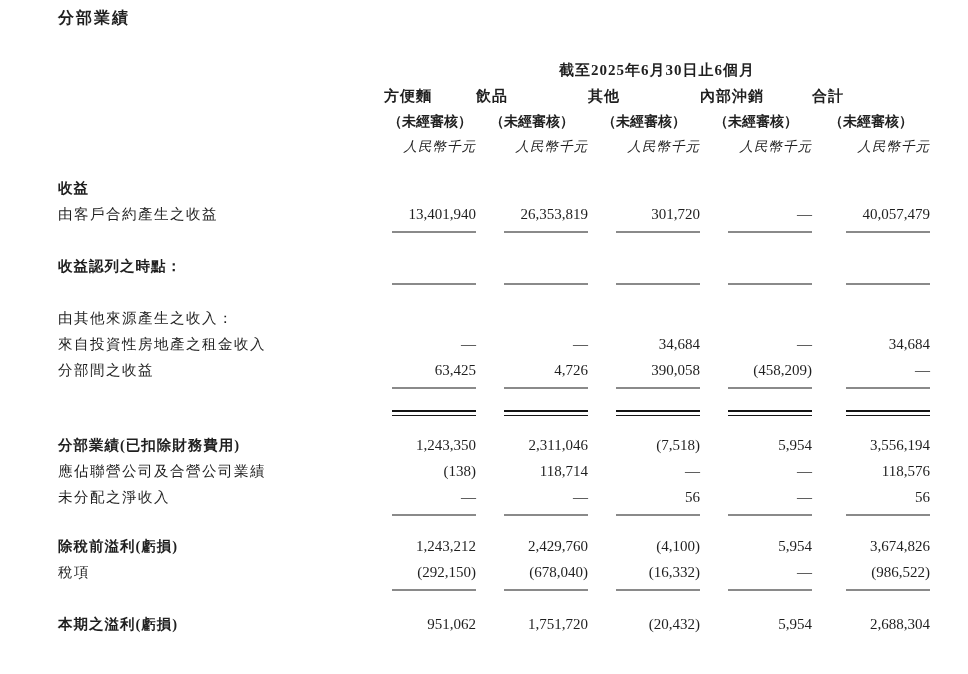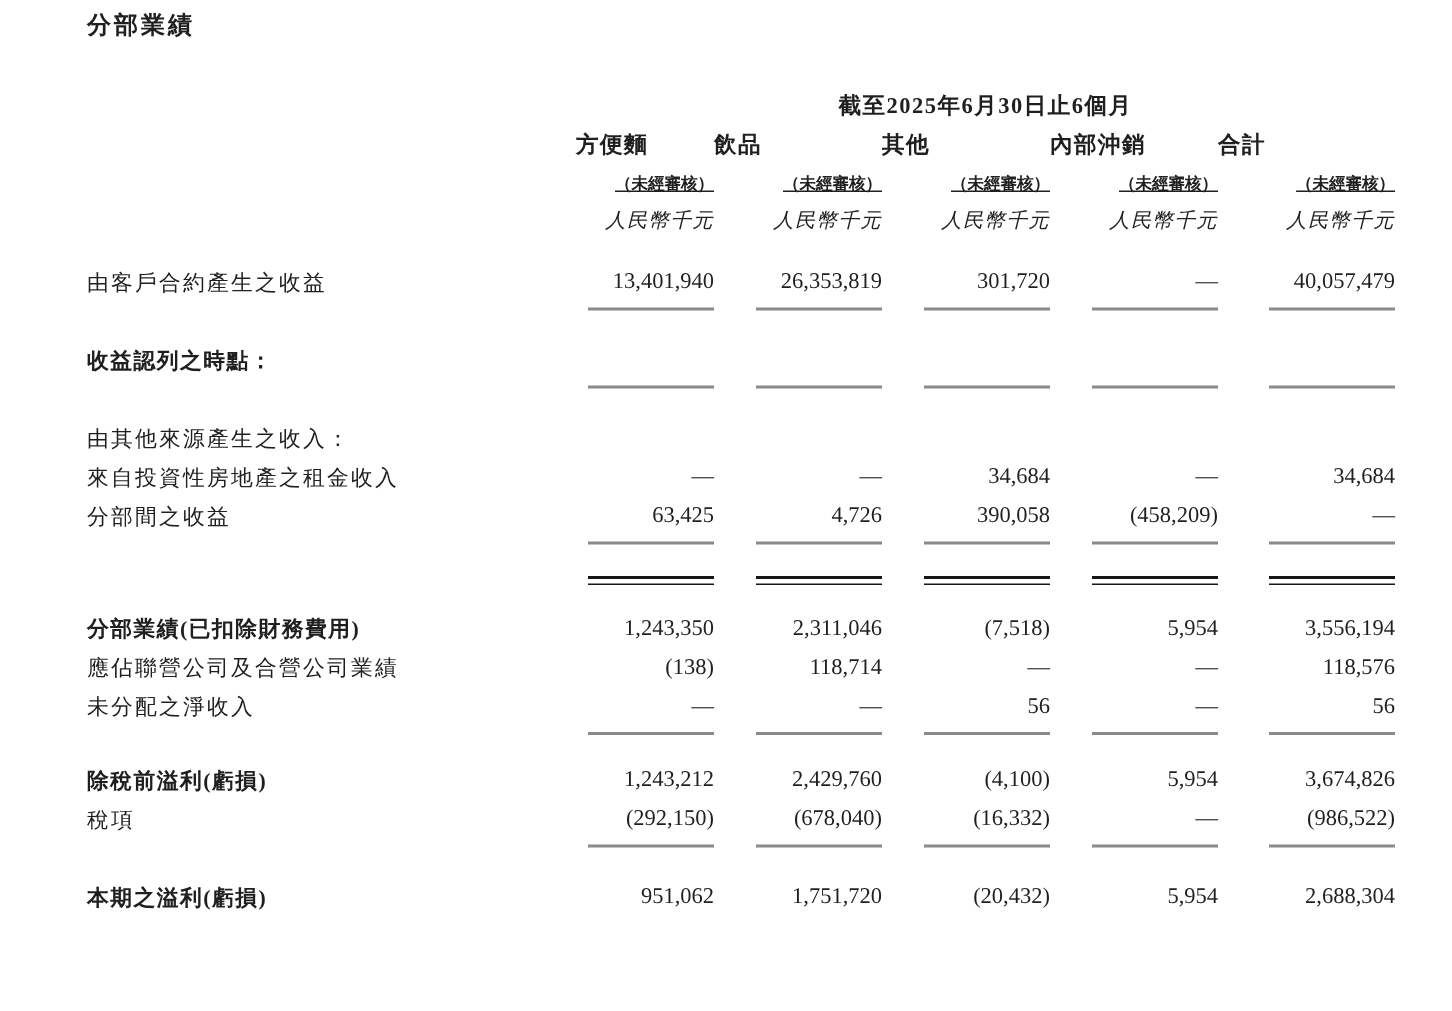--- a/index.html
+++ b/index.html
@@ -40,25 +40,24 @@
   tr.colnames-row td, tr.unaudited-row td { height: 26px; }
   tr.unit-row td { height: 24px; }
   .col-head {
     text-align: left;
     font-weight: 700;
     font-size: 15px;
     letter-spacing: 1px;
     white-space: nowrap;
   }
   .col-unaudited {
-    text-align: right;
+    text-align: center;
     font-weight: 700;
-    font-size: 11px;
-    white-space: nowrap;
-    text-decoration: underline;
+    font-size: 14px;
+    white-space: nowrap;
   }
   .col-unit {
     text-align: right;
     font-style: italic;
     font-size: 13.5px;
     letter-spacing: 1px;
     white-space: nowrap;
   }
   tr.head-spacer td { height: 16px; }
 
@@ -136,20 +135,28 @@
         <td class="col-unit">人民幣千元</td>
         <td class="col-unit">人民幣千元</td>
         <td class="col-unit">人民幣千元</td>
       </tr>
       <tr class="head-spacer">
           <td colspan="6"></td>
         </tr>
     </thead>
     <tbody id="table-body">
         <tr class="body-row">
+          <td class="label bold">收益</td>
+          <td class="num"></td>
+          <td class="num"></td>
+          <td class="num"></td>
+          <td class="num"></td>
+          <td class="num"></td>
+        </tr>
+        <tr class="body-row">
           <td class="label">由客戶合約產生之收益</td>
           <td class="num">13,401,940</td>
           <td class="num">26,353,819</td>
           <td class="num">301,720</td>
           <td class="num">—</td>
           <td class="num">40,057,479</td>
         </tr>
         <tr class="rule-row">
           <td></td>
           <td>

